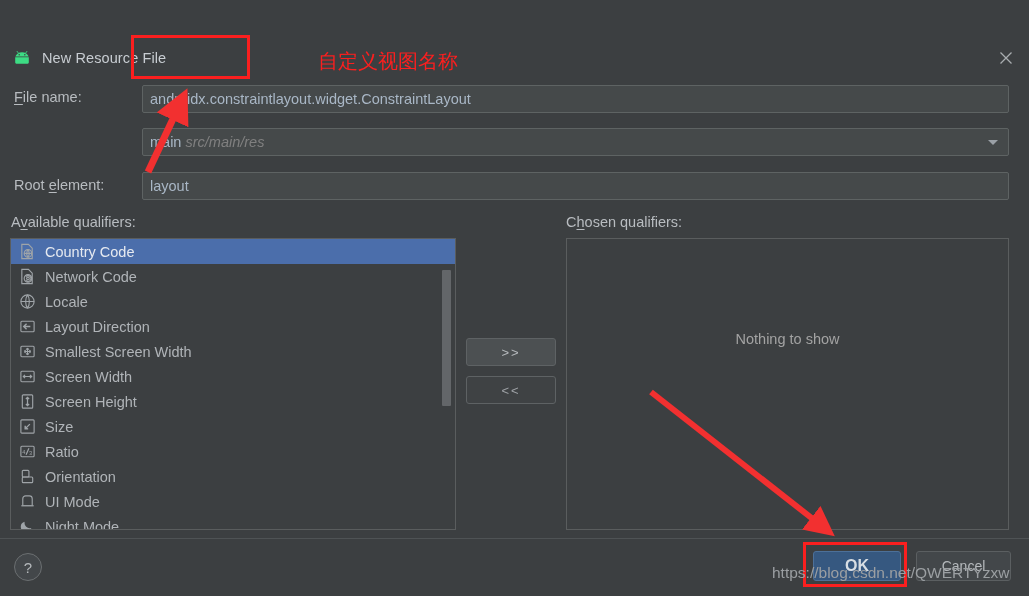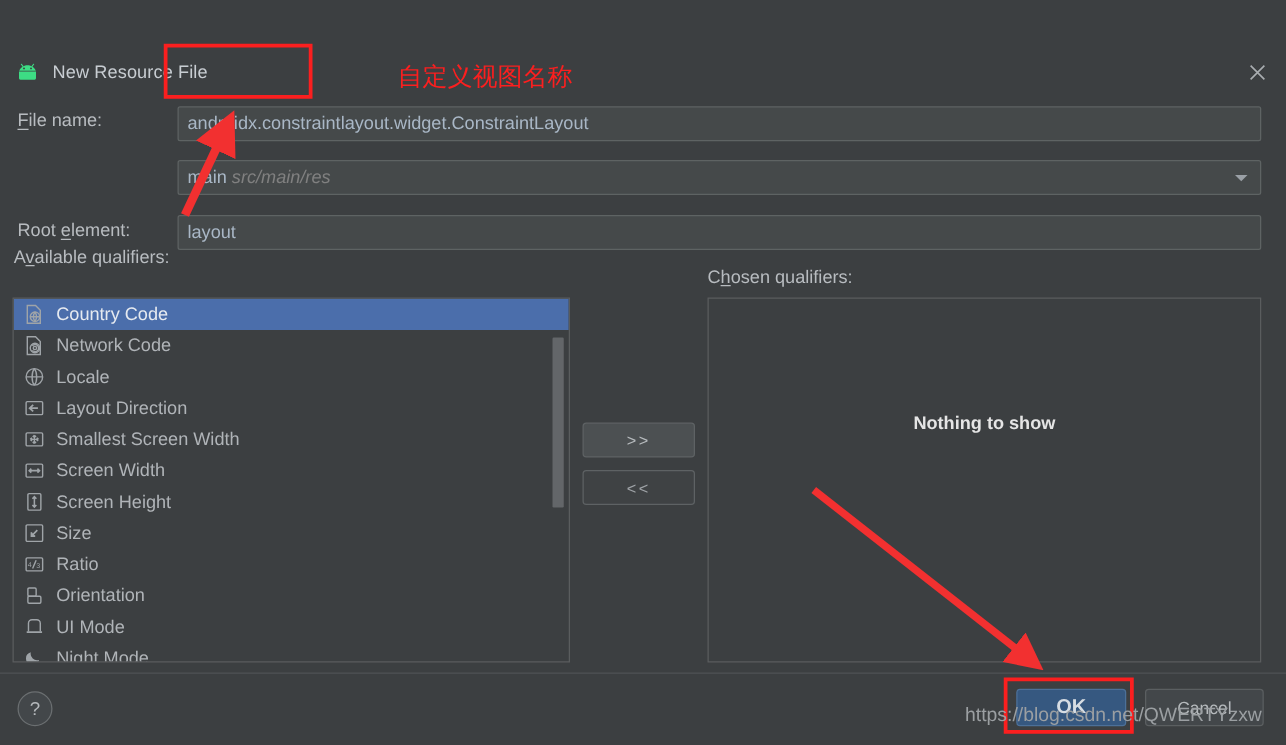--- a/index.html
+++ b/index.html
@@ -96,21 +96,21 @@
   }
   .qitem.selected { background: #4b6eab; color: #e6eaf0; }
   .qicon {
     width: 20px; height: 18px; margin-right: 8px; flex: 0 0 20px;
     display: flex; align-items: center; justify-content: center;
   }
   .qicon svg { display: block; }
 
   #nothing-to-show {
     position: absolute; left: 0; right: 0; top: 92px;
-    text-align: center; font-size: 14.5px; color: #e5e5e5; font-weight: bold;
+    text-align: center; font-size: 14.5px; color: #a3a3a3;
   }
 
   
   #list-scrollbar {
     position: absolute; right: 4px; top: 1px; width: 9px; height: 290px;
   }
   #list-thumb {
     position: absolute; left: 0; top: 30px; width: 9px; height: 136px;
     background: #636669; border-radius: 1px; cursor: pointer;
   }
@@ -222,21 +222,21 @@
     <span>main</span>
     <span class="muted">src/main/res</span>
     <span class="combo-arrow"></span>
   </div>
 
   <div class="row" style="top:172px">
     <span class="lbl" style="left:14px; top:172px"><span>Director</span><u>y</u><span> name:</span></span>
   </div>
   <div class="field" style="left:142px; top:172px; width:867px">layout</div>
 
-  <span class="caption" style="left:11px; top:198px"><span>A</span><u>v</u><span>ailable qualifiers:</span></span>
+  <span class="caption" style="left:11px; top:214px"><span>A</span><u>v</u><span>ailable qualifiers:</span></span>
   <span class="caption" style="left:566px; top:214px"><span>C</span><u>h</u><span>osen qualifiers:</span></span>
 
   <div id="available-list" class="listbox">
     <div id="qualifier-items">
         <div class="qitem selected">
           <span class="qicon">
             <svg viewBox="0 0 18 18" width="17" height="17">
               <path d="M3 1.5h7l4 4v11H3z" stroke="#9fa4a8" fill="none" stroke-width="1.2"></path>
               <circle cx="9.5" cy="11" r="4" stroke="#9fa4a8" fill="none" stroke-width="1.2"></circle>
               <path d="M5.5 11h8M9.5 7c1.6 2.4 1.6 5.6 0 8M9.5 7c-1.6 2.4-1.6 5.6 0 8" stroke="#9fa4a8" fill="none" stroke-width="1.2"></path>

